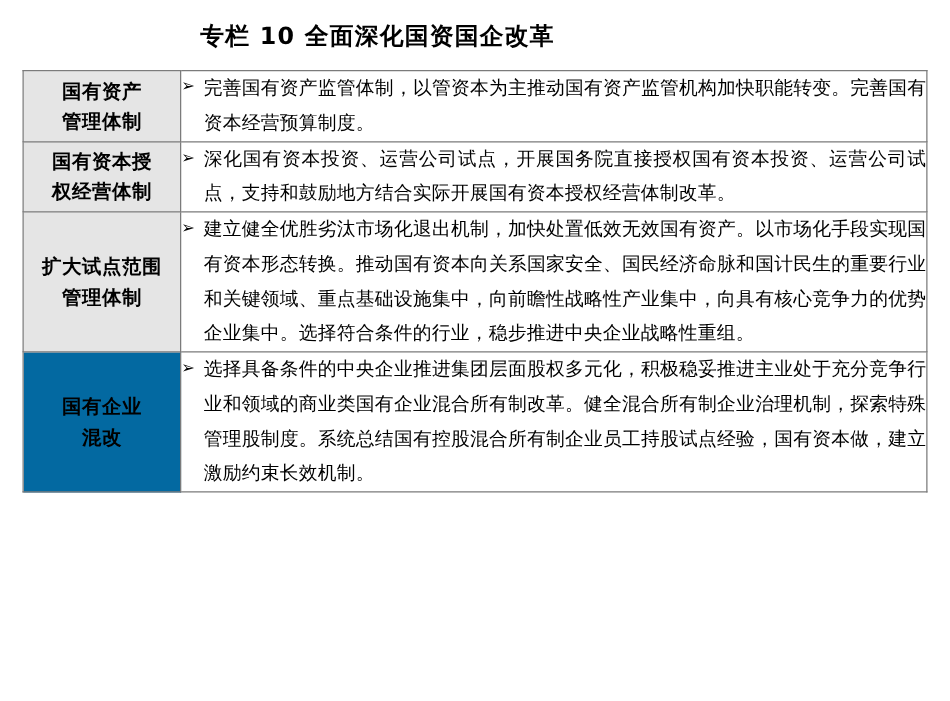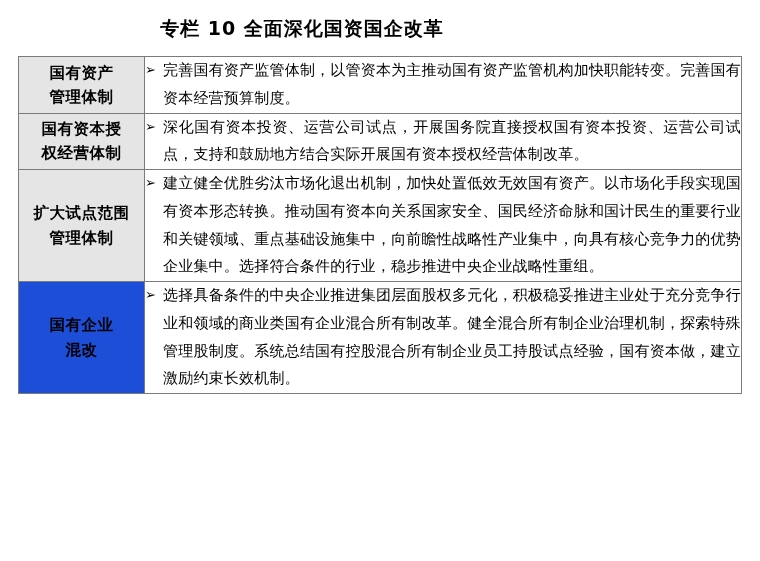--- a/index.html
+++ b/index.html
@@ -48,21 +48,21 @@
     width: 125px;
     background: #e5e5e5;
     text-align: center;
     font-size: 15.5px;
     font-weight: bold;
     line-height: 1.55;
     padding: 10px 8px;
     letter-spacing: 0.5px;
   }
   td.label-cell.plain {
-    background: #1d4ed8;
+    background: #0369a1;
   }
   td.content-cell {
     background: #ffffff;
     padding: 10px 12px 10px 10px;
     vertical-align: top;
   }
   .bullet-row {
     display: flex;
     align-items: flex-start;
   }

